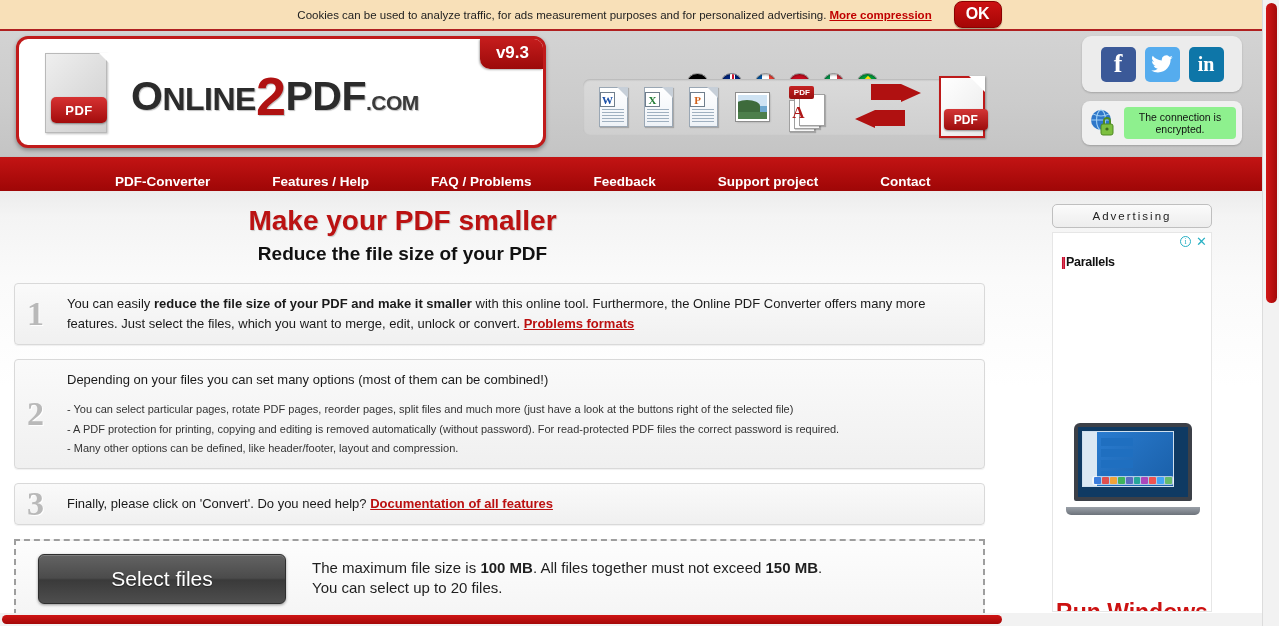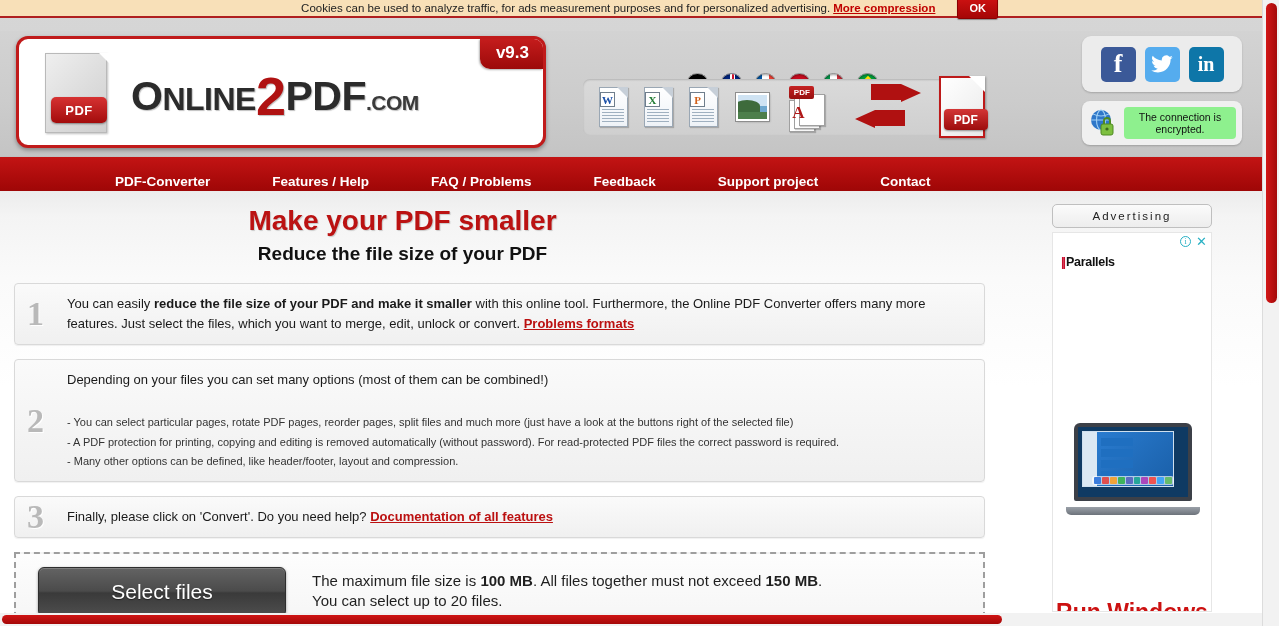--- a/index.html
+++ b/index.html
@@ -12,36 +12,36 @@
   }
   #page {
     position: relative;
     width: 1279px; height: 626px;
     overflow: hidden;
     background: linear-gradient(to bottom, #d6d6d6 0%, #cfcfcf 40%, #c8c8c8 100%);
   }
 
   
   .cookie-bar {
-    position: absolute; top: 0; left: 0; width: 1262px; height: 18px;
+    position: absolute; top: 0; left: 0; width: 1262px; height: 31px;
     background: #f8e0b8;
     border-bottom: 2px solid #b02020;
     display: flex; align-items: center; justify-content: center;
     font-size: 11.5px; color: #222; padding-left: 37px;
   }
   .cookie-text { white-space: nowrap; }
   .cookie-link {
     color: #c00000; font-weight: bold; text-decoration: underline;
     margin-left: 3px; cursor: pointer;
   }
   .cookie-ok {
     margin-left: 22px;
     background: linear-gradient(to bottom,#cc1111,#a50606);
-    color: #fff; font-weight: bold; font-size: 11px;
-    padding: 3px 11px 4px; border-radius: 2px;
+    color: #fff; font-weight: bold; font-size: 16px;
+    padding: 3px 11px 4px; border-radius: 8px;
     border: 1px solid #8b0000; cursor: pointer;
     box-shadow: 0 1px 1px rgba(0,0,0,.35);
   }
 
   
   .header {
     position: absolute; top: 31px; left: 0; width: 1262px; height: 126px;
     background: linear-gradient(to bottom,#d3d3d3 0%, #cccccc 55%, #c4c4c4 100%);
   }
 
@@ -278,21 +278,21 @@
     width: 971px;
   }
   .step-num {
     position: absolute; left: 12px; top: 50%; transform: translateY(-50%);
     font: bold 34px "Liberation Serif", serif; color: #b9b9b9;
     text-shadow: 1px 1px 0 #fff;
   }
   .step-main { font-size: 13px; color: #1a1a1a; line-height: 1.55; }
   .step-main b { font-weight: bold; }
   .step-link { color: #bb1010; font-weight: bold; text-decoration: underline; cursor: pointer; }
-  .bullets { margin-top: 23px; }
+  .bullets { margin-top: 10px; }
   .bullet { font-size: 11px; color: #333; line-height: 1.75; }
 
   .dropzone {
     margin: 10px 14px 0 14px;
     width: 971px; height: 86px;
     border: 2px dashed #9e9e9e;
     background: linear-gradient(to bottom,#fdfdfd,#f4f4f4);
     display: flex; align-items: flex-start; padding: 13px 0 0 22px;
     overflow: hidden;
   }

